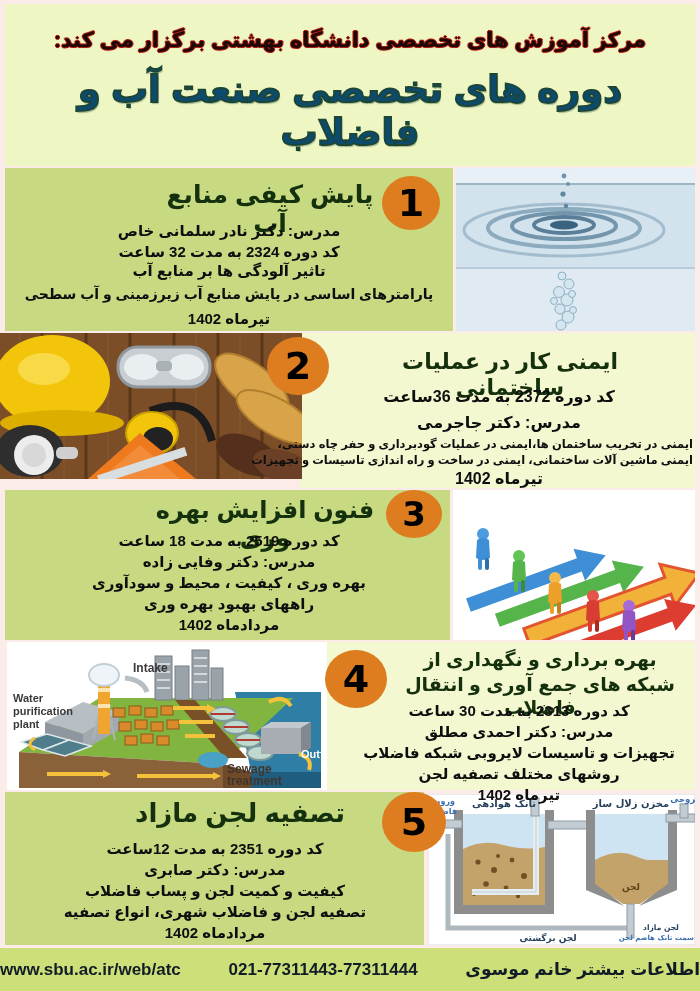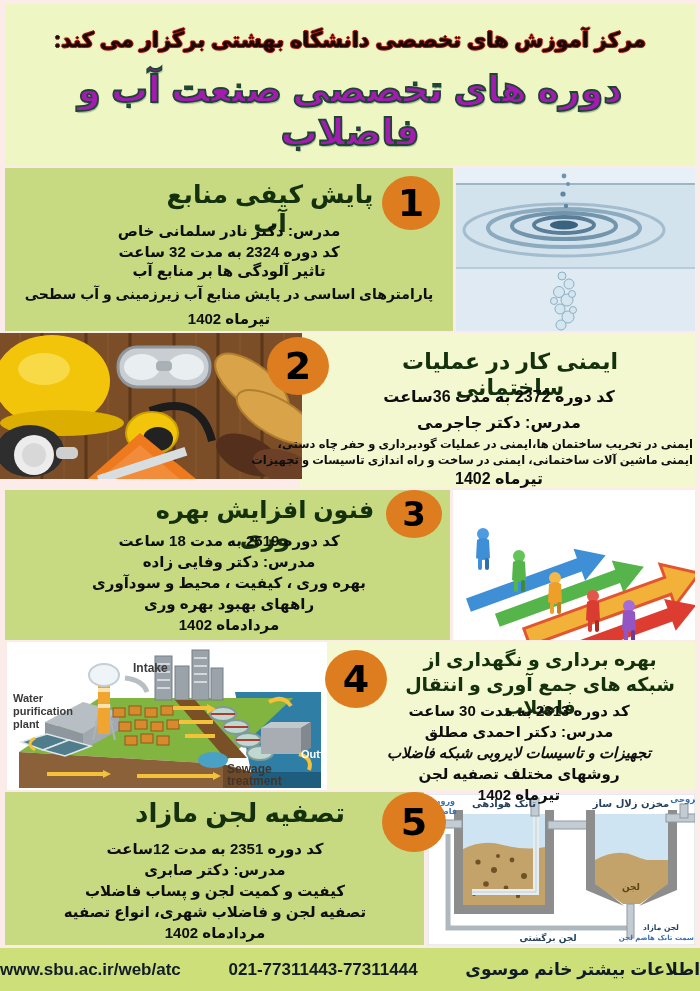--- a/index.html
+++ b/index.html
@@ -20,21 +20,21 @@
     background:#eef6c4;text-align:center;
   }
   .announce{
     margin-top:24px;font-size:21px;font-weight:bold;color:#1c0806;
     direction:rtl;
     text-shadow:1px 0 0 #b01a10,-1px 0 0 #b01a10,0 1px 0 #b01a10,0 -1px 0 #b01a10,0 0 2px rgba(190,30,20,.6);
     letter-spacing:.5px;
   }
   .main-title{
     margin-top:16px;font-size:37px;font-weight:bold;direction:rtl;
-    color:#a21caf;
+    color:#0c4a6e;
     -webkit-text-stroke:1.8px #1d4534;
     text-shadow:1px 2px 1px rgba(25,70,50,.35);
     letter-spacing:1px;
   }
 
   
   .section{position:absolute;left:0;width:690px;}
   .panel-green{position:absolute;background:#c7da82;}
   .panel-cream{position:absolute;background:#f4f8d0;}
   .num-badge{
@@ -351,21 +351,21 @@
         <text x="220" y="131" font-size="12" font-weight="bold" fill="#42342a" font-family="Liberation Sans, DejaVu Sans, sans-serif">Sewage</text>
         <text x="220" y="143" font-size="12" font-weight="bold" fill="#42342a" font-family="Liberation Sans, DejaVu Sans, sans-serif">treatment</text>
       </svg>
     </div>
     <div class="num-badge" style="left:320px;top:8px;width:62px;height:58px;">4</div>
     <div class="sec-title" style="left:390px;top:6px;width:290px;font-size:19px;">بهره برداری و نگهداری از</div>
     <div class="sec-title" style="left:382px;top:31px;width:306px;font-size:19px;">شبکه های جمع آوری و انتقال فاضلاب</div>
     <div class="sec-lines" style="left:340px;top:60px;width:348px;">
       <div class="sec-line" style="top:0;font-size:15px;">کد دوره 2313 به مدت 30 ساعت</div>
       <div class="sec-line" style="top:21px;font-size:15px;">مدرس: دکتر احمدی مطلق</div>
-      <div class="sec-line" style="top:42px;font-size:15px;font-style:italic;">تجهیزات و تاسیسات لایروبی شبکه فاضلاب</div>
+      <div class="sec-line" style="top:42px;font-size:15px;">تجهیزات و تاسیسات لایروبی شبکه فاضلاب</div>
       <div class="sec-line" style="top:63px;font-size:15px;">روشهای مختلف تصفیه لجن</div>
       <div class="sec-line" style="top:84px;font-size:15px;">تیرماه 1402</div>
     </div>
   </div>
 
   <div class="section" style="top:792px;height:153px;">
     <div class="panel-green" style="left:0;top:0;width:419px;height:153px;"></div>
     <div class="num-badge" style="left:377px;top:0;width:64px;height:60px;">5</div>
     <div class="sec-title" style="left:95px;top:6px;width:280px;font-size:26px;">تصفیه لجن مازاد</div>
     <div class="sec-lines" style="left:2px;top:48px;width:416px;">

